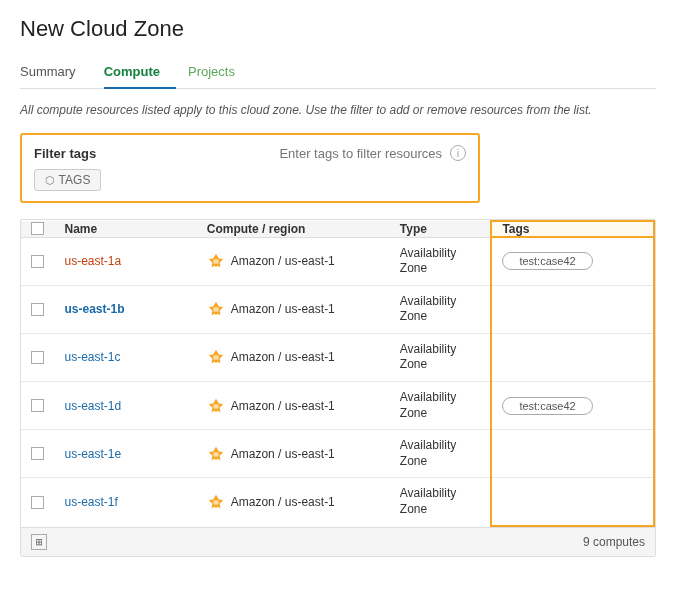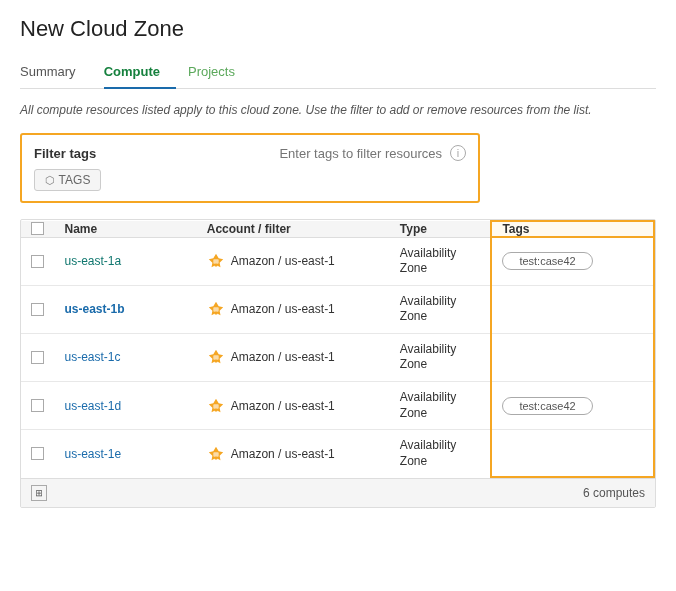--- a/index.html
+++ b/index.html
@@ -273,31 +273,31 @@
   </div>
 
   <div class="table-wrapper">
     <table>
       <thead>
         <tr>
           <th class="col-checkbox">
             <div class="checkbox"></div>
           </th>
           <th class="col-name">Name</th>
-          <th class="col-account">Account / filter</th>
+          <th class="col-account">Compute / region</th>
           <th class="col-type">Type</th>
           <th class="col-tags tags-header-cell">Tags</th>
         </tr>
       </thead>
       <tbody id="table-body">
       <tr>
             <td class="col-checkbox">
               <div class="checkbox"></div>
             </td>
-            <td class="col-name" style="color: #0f766e;">us-east-1a</td>
+            <td class="col-name" style="color: #c2410c;">us-east-1a</td>
             <td class="col-account">
               <div class="account-cell">
                 <span class="aws-icon"><svg viewBox="0 0 20 20" xmlns="http://www.w3.org/2000/svg">
       <path d="M10 2 L13 7 L18 8 L14 12 L15 17 L10 14.5 L5 17 L6 12 L2 8 L7 7 Z" fill="#f5a623"></path>
       <rect x="7" y="8" width="6" height="5" rx="1" fill="#fff" opacity="0.6"></rect>
       <rect x="8.5" y="13" width="3" height="3" rx="0.5" fill="#f5a623"></rect>
     </svg></span>
                 <span>Amazon / us-east-1</span>
               </div>
             </td>
@@ -356,34 +356,52 @@
               </div>
             </td>
             <td class="col-type type-cell">Availability Zone</td>
             <td class="col-tags tags-col"><span class="tag-badge">test:case42</span></td>
           </tr>
           <tr>
             <td class="col-checkbox">
               <div class="checkbox"></div>
             </td>
             <td class="col-name" style="color: rgb(26, 107, 171);">us-east-1e</td>
+            <td class="col-account">
+              <div class="account-cell">
+                <span class="aws-icon"><svg viewBox="0 0 20 20" xmlns="http://www.w3.org/2000/svg">
+      <path d="M10 2 L13 7 L18 8 L14 12 L15 17 L10 14.5 L5 17 L6 12 L2 8 L7 7 Z" fill="#f5a623"></path>
+      <rect x="7" y="8" width="6" height="5" rx="1" fill="#fff" opacity="0.6"></rect>
+      <rect x="8.5" y="13" width="3" height="3" rx="0.5" fill="#f5a623"></rect>
+    </svg></span>
+                <span>Amazon / us-east-1</span>
+              </div>
+            </td>
+            <td class="col-type type-cell">Availability Zone</td>
+            <td class="col-tags tags-col"></td>
+          </tr>
+          <tr>
+            <td class="col-checkbox">
+              <div class="checkbox"></div>
+            </td>
+            <td class="col-name" style="color: rgb(26, 107, 171);">us-east-1f</td>
             <td class="col-account">
               <div class="account-cell">
                 <span class="aws-icon"><svg viewBox="0 0 20 20" xmlns="http://www.w3.org/2000/svg">
       <path d="M10 2 L13 7 L18 8 L14 12 L15 17 L10 14.5 L5 17 L6 12 L2 8 L7 7 Z" fill="#f5a623"></path>
       <rect x="7" y="8" width="6" height="5" rx="1" fill="#fff" opacity="0.6"></rect>
       <rect x="8.5" y="13" width="3" height="3" rx="0.5" fill="#f5a623"></rect>
     </svg></span>
                 <span>Amazon / us-east-1</span>
               </div>
             </td>
             <td class="col-type type-cell">Availability Zone</td>
             <td class="col-tags tags-col"></td>
           </tr>
         </tbody>
     </table>
     <div class="footer-bar">
       <span class="footer-icon">⊞</span>
-      <span>6 computes</span>
+      <span>9 computes</span>
     </div>
   </div>
 
 </div>
 
 </body></html>

